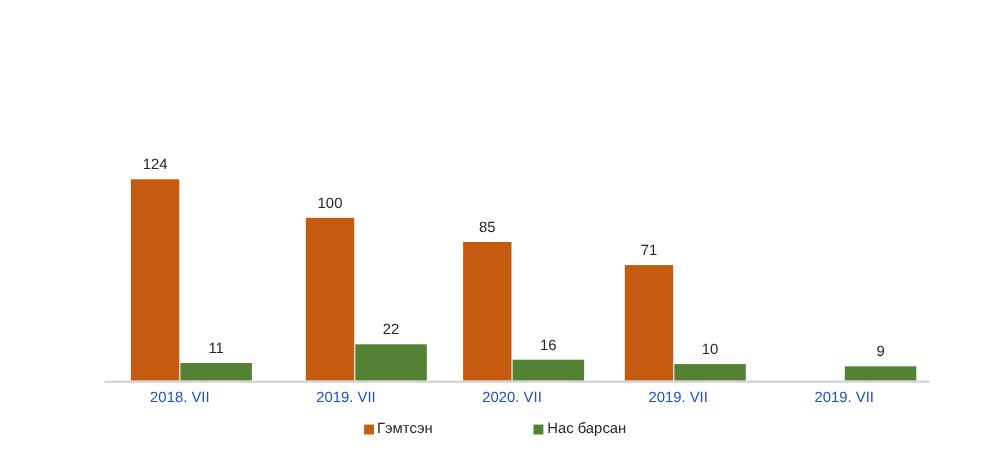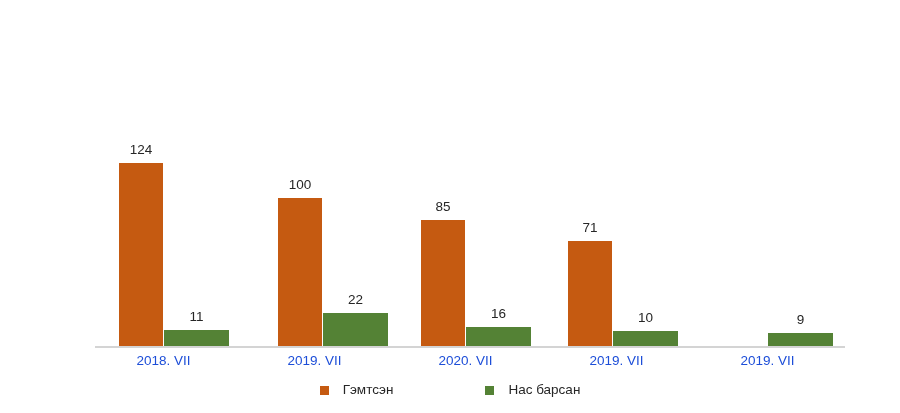--- a/index.html
+++ b/index.html
@@ -101,21 +101,21 @@
     top: 381px;
     width: 900px;
     display: flex;
     justify-content: center;
     align-items: center;
     gap: 92px;
   }
   .legend-item {
     display: flex;
     align-items: center;
-    gap: 14px;
+    gap: 3px;
     font-size: 13.5px;
     color: #262626;
     line-height: 18px;
     white-space: nowrap;
   }
   .legend-swatch {
     width: 9px;
     height: 9px;
     display: inline-block;
     flex: 0 0 auto;

